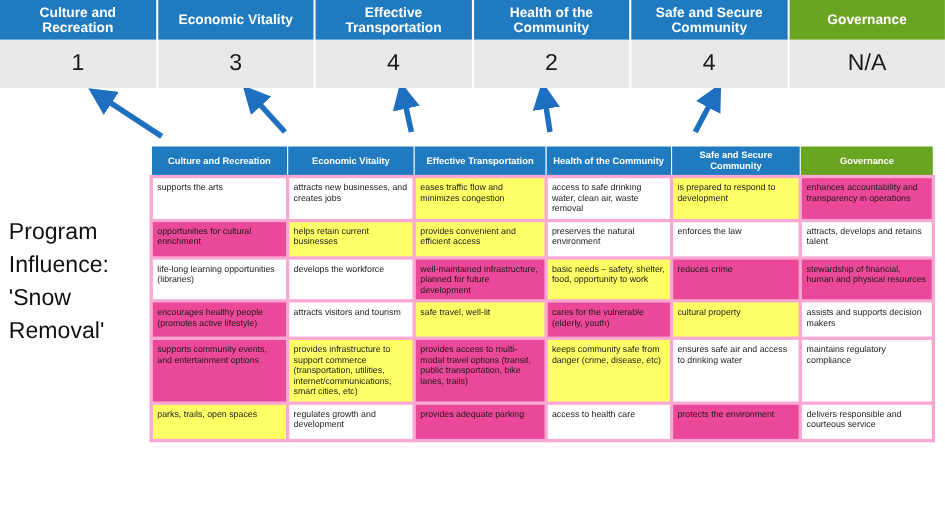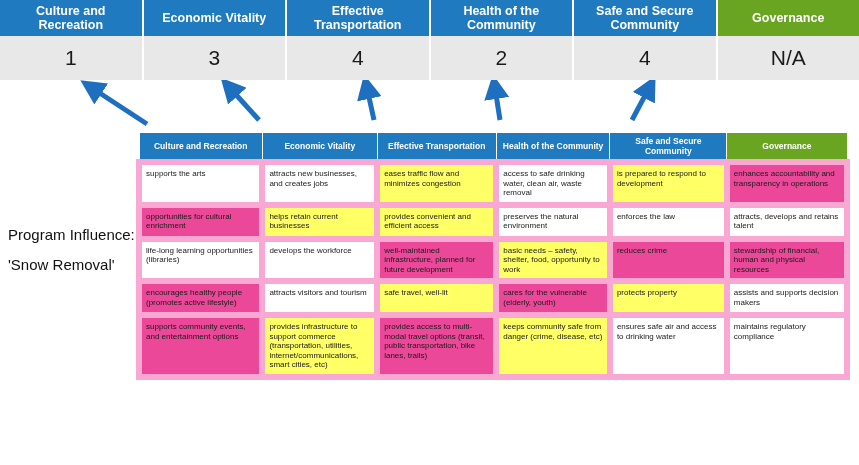--- a/index.html
+++ b/index.html
@@ -76,24 +76,23 @@
     height: 52px;
     pointer-events: none;
   }
 
   
   #caption {
     position: absolute;
     left: 8px;
     top: 196px;
     width: 128px;
-    font-size: 15px;
+    font-size: 21px;
     line-height: 30px;
     color: #111111;
-    margin-top: 24px;
   }
 
   
   #matrix {
     position: absolute;
     left: 136px;
     top: 132px;
     width: 714px;
     border-collapse: collapse;
     table-layout: fixed;
@@ -111,21 +110,21 @@
   }
   #matrix th.gov {
     background: #6aa521;
   }
   #matrix td {
     font-size: 8px;
     line-height: 9.5px;
     color: #1a1a1a;
     vertical-align: top;
     padding: 4px 4px;
-    border: 6px solid #f9a8d4;
+    border: 3px solid #f9a8d4;
     background: #ffffff;
     box-sizing: border-box;
     height: 34px;
   }
   #matrix td.shade {
     background: #ec4899;
   }
   #matrix td.hl {
     background: #ffff66;
     margin-top: 17px;
@@ -217,25 +216,33 @@
       <td class="shade">well-maintained infrastructure, planned for future development</td>
       <td class="hl">basic needs – safety, shelter, food, opportunity to work</td>
       <td class="shade">reduces crime</td>
       <td class="shade">stewardship of financial, human and physical resources</td>
     </tr>
     <tr>
       <td class="shade">encourages healthy people (promotes active lifestyle)</td>
       <td>attracts visitors and tourism</td>
       <td class="hl">safe travel, well-lit</td>
       <td class="shade">cares for the vulnerable (elderly, youth)</td>
-      <td class="hl">protects property</td>
+      <td class="hl">cultural property</td>
       <td>assists and supports decision makers</td>
     </tr>
     <tr>
       <td class="shade">supports community events, and entertainment options</td>
       <td class="hl">provides infrastructure to support commerce (transportation, utilities, internet/communications, smart cities, etc)</td>
       <td class="shade">provides access to multi-modal travel options (transit, public transportation, bike lanes, trails)</td>
       <td class="hl">keeps community safe from danger (crime, disease, etc)</td>
       <td>ensures safe air and access to drinking water</td>
       <td>maintains regulatory compliance</td>
     </tr>
+    <tr>
+      <td class="hl">parks, trails, open spaces</td>
+      <td>regulates growth and development</td>
+      <td class="shade">provides adequate parking</td>
+      <td>access to health care</td>
+      <td class="shade">protects the environment</td>
+      <td>delivers responsible and courteous service</td>
+    </tr>
   </tbody>
 </table>
 
 </body></html>

